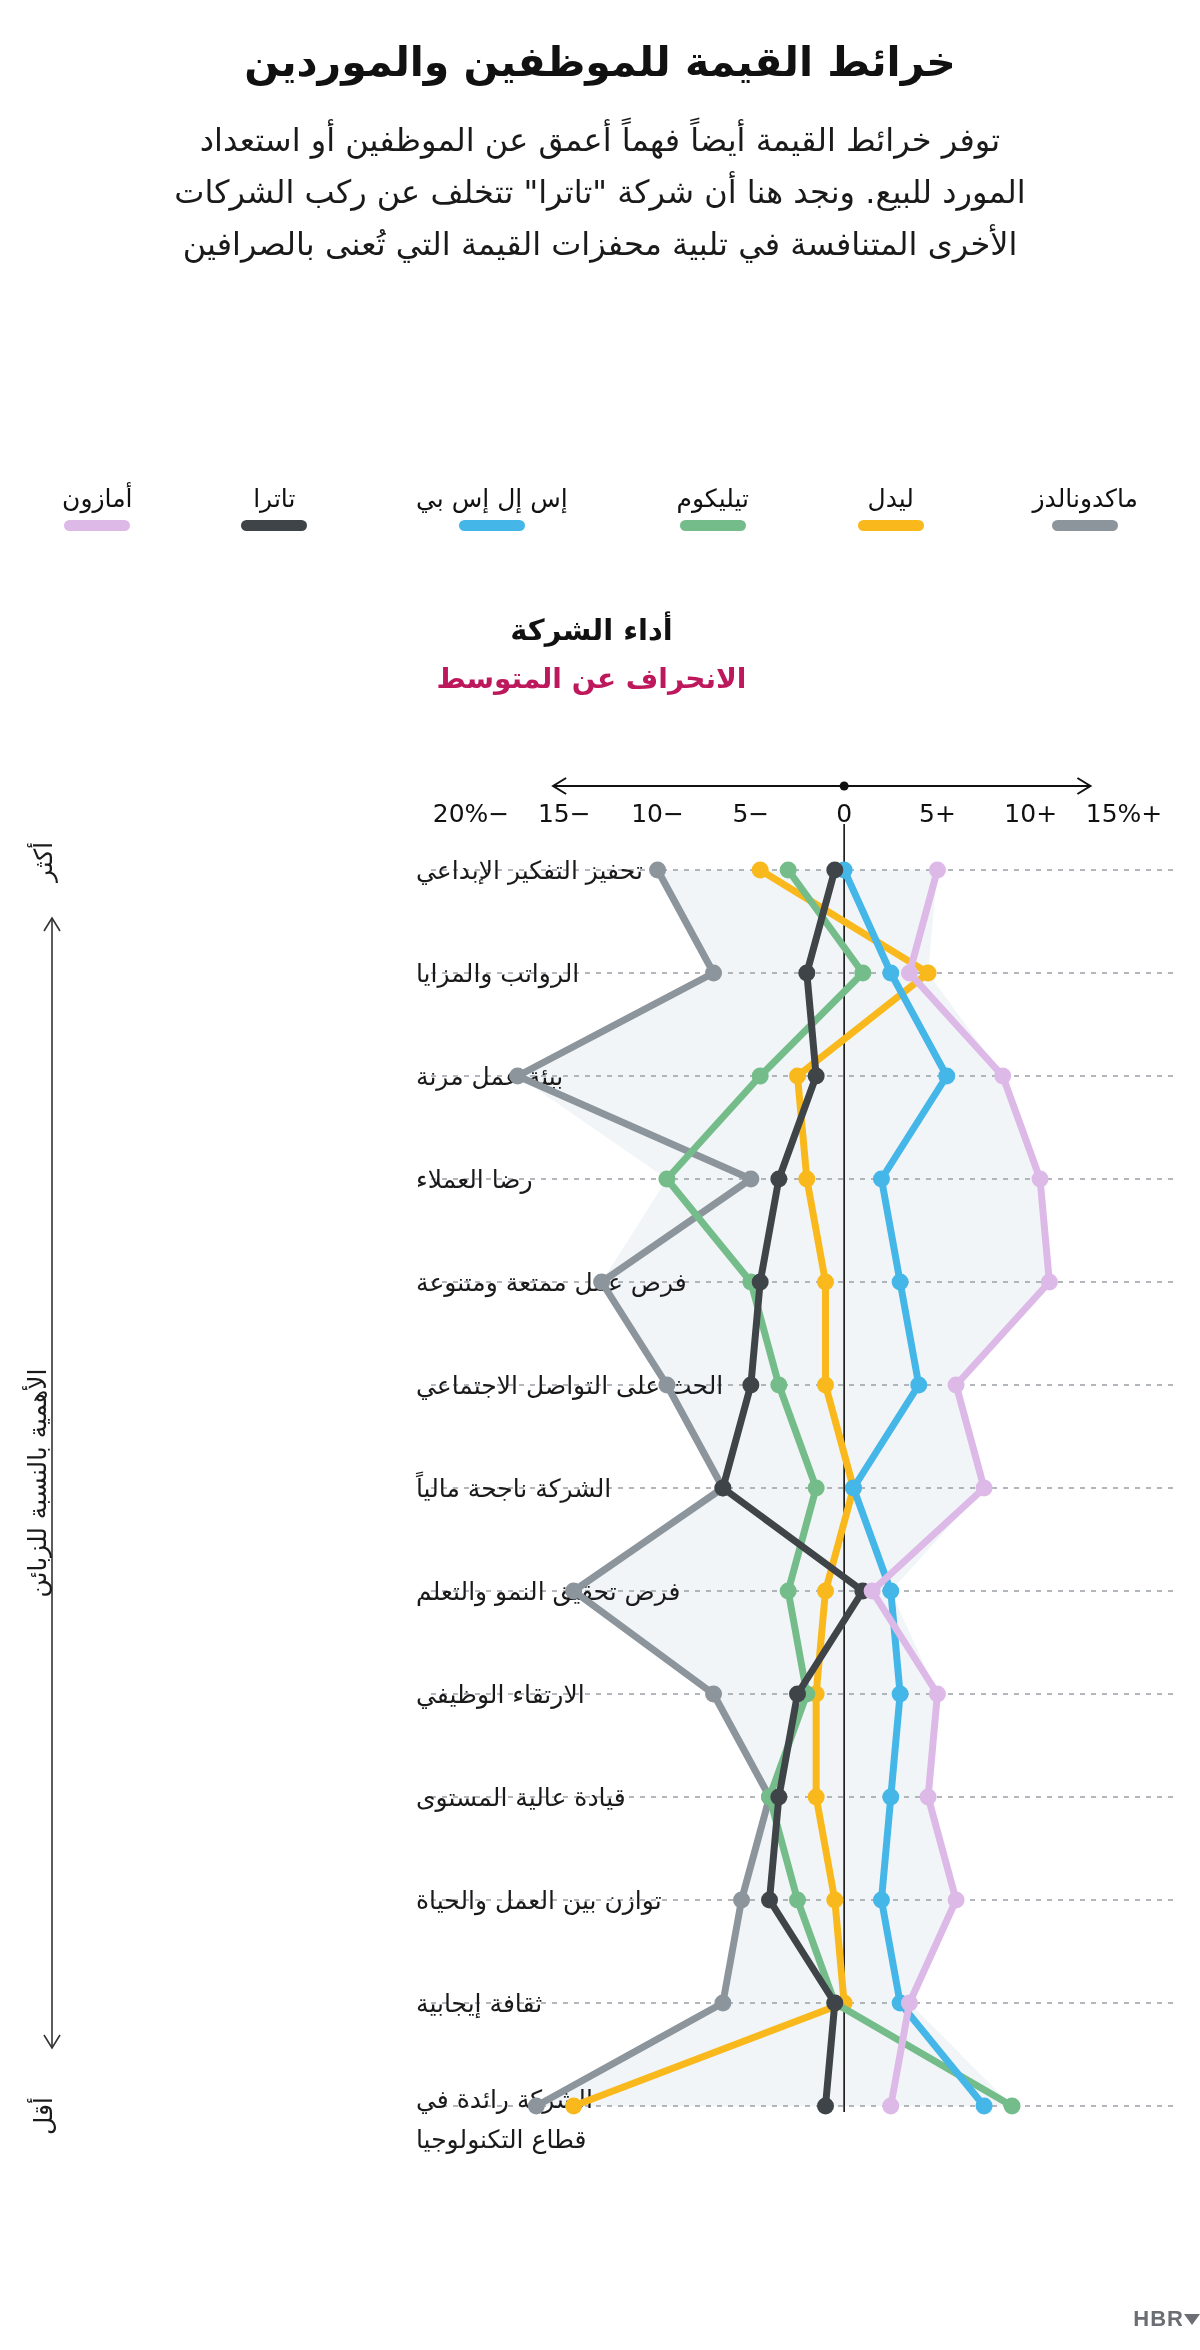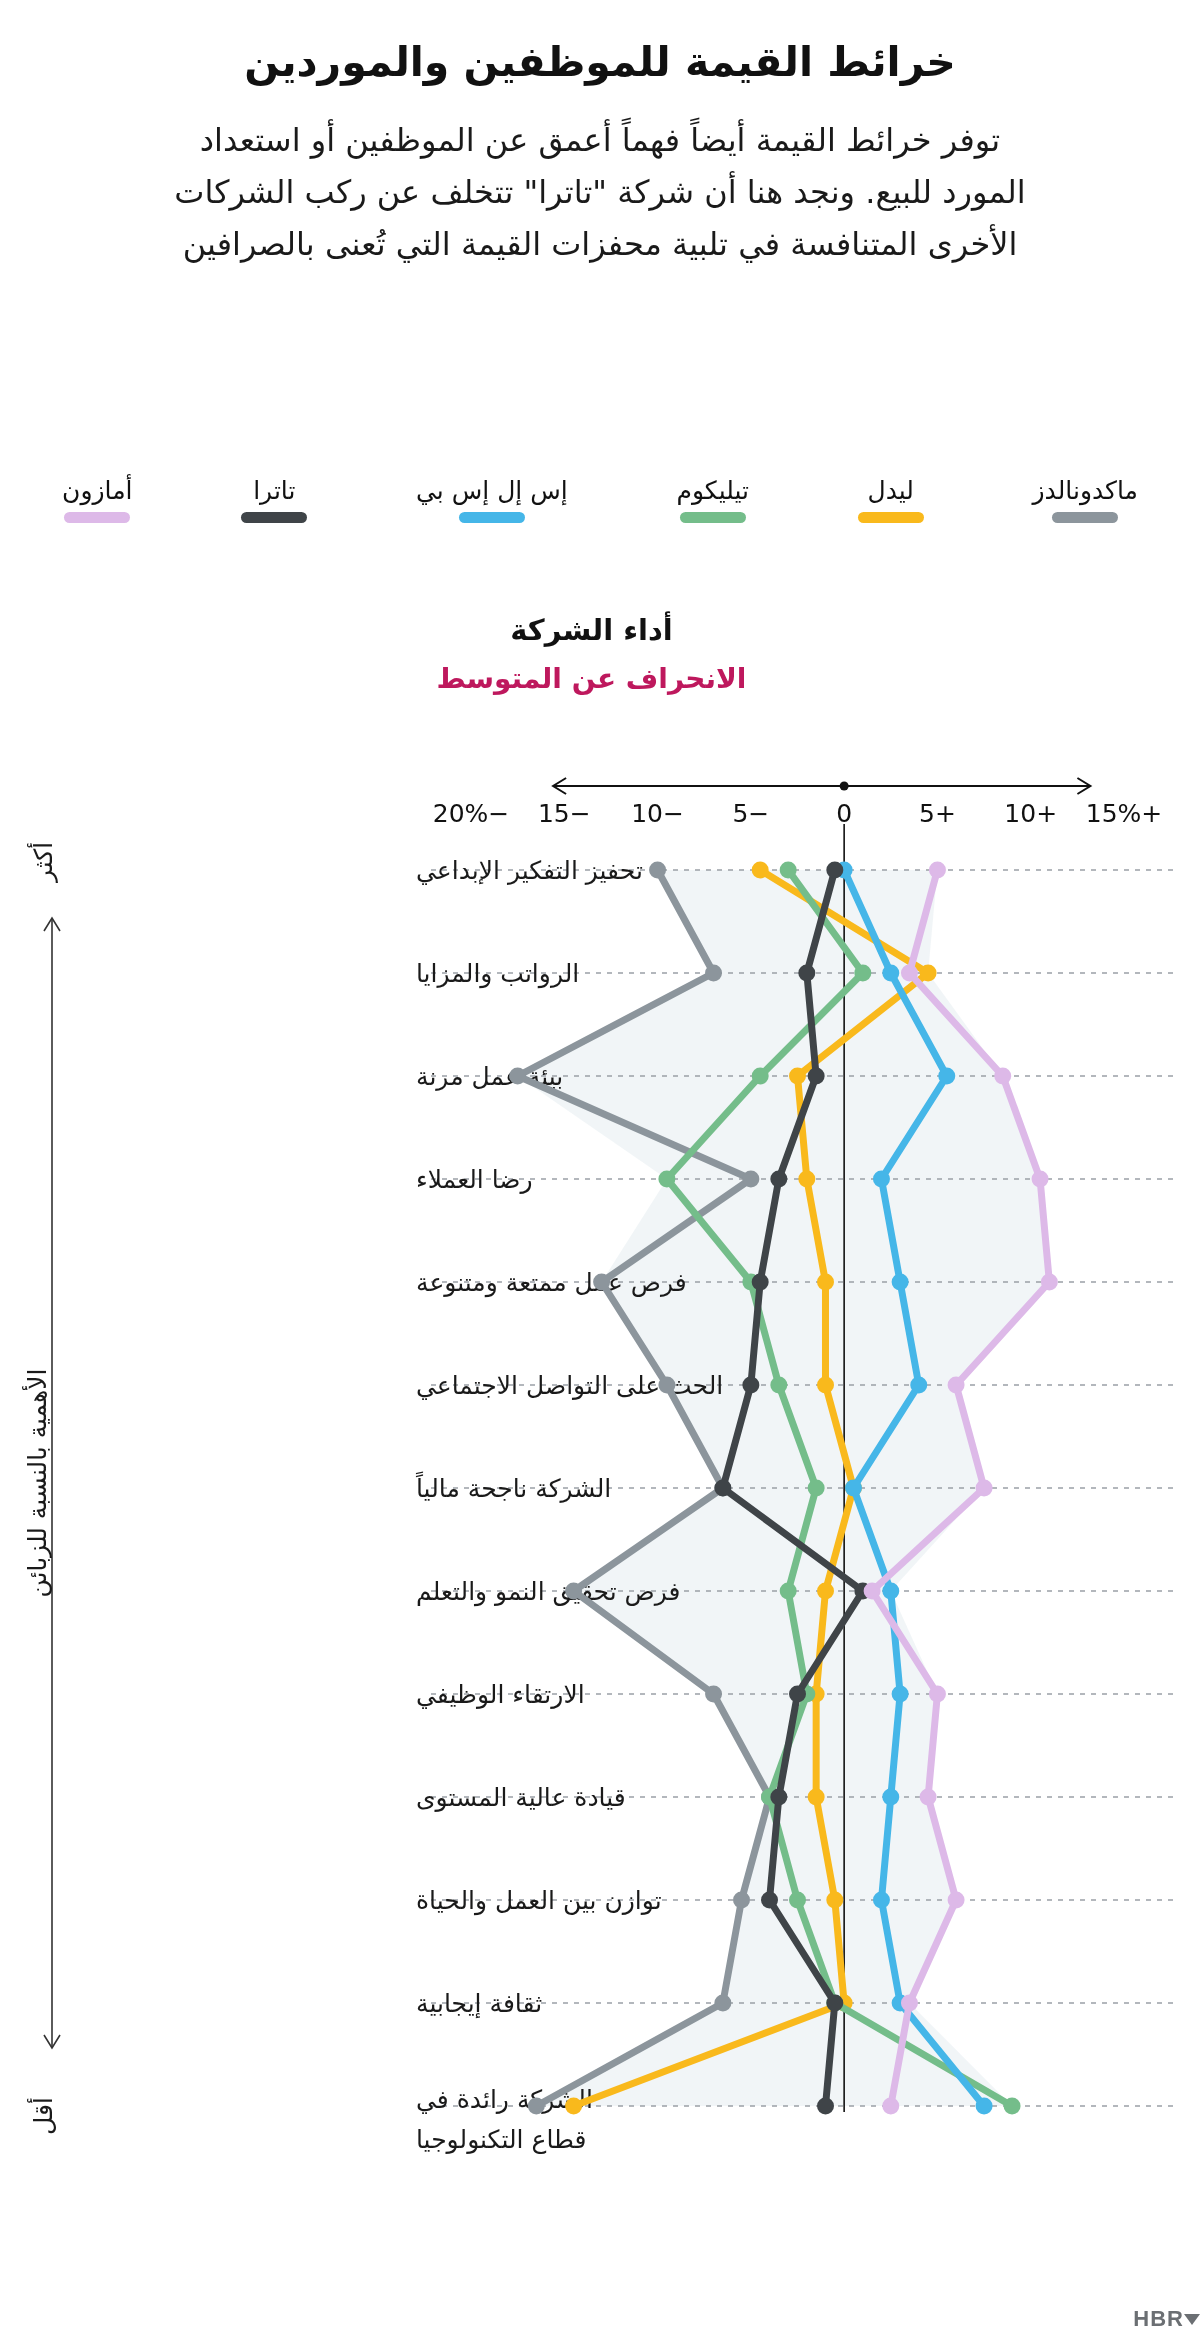--- a/index.html
+++ b/index.html
@@ -20,21 +20,21 @@
     font-size:32px;line-height:1.62;font-weight:400;color:#1a1a1a;
     margin:0 auto;max-width:880px;
   }
 
   
   .legend{
     position:absolute;top:478px;right:62px;left:62px;
     display:flex;flex-direction:row;justify-content:space-between;
     align-items:flex-start;
   }
-  .legend-item{display:flex;flex-direction:column;align-items:center;gap:9px;}
+  .legend-item{display:flex;flex-direction:column;align-items:center;gap:9px;margin-top:8px;}
   .legend-label{font-size:25px;line-height:1;white-space:nowrap;color:#111;}
   .legend-swatch{width:66px;height:11px;border-radius:6px;}
 
   
   .chart-head{
     position:absolute;top:612px;left:0;right:17px;text-align:center;
   }
   .chart-head .l1{font-size:29px;font-weight:bold;line-height:1.25;color:#111;}
   .chart-head .l2{font-size:28px;font-weight:700;line-height:1.35;color:#be185d;margin-top:12px;}
 

